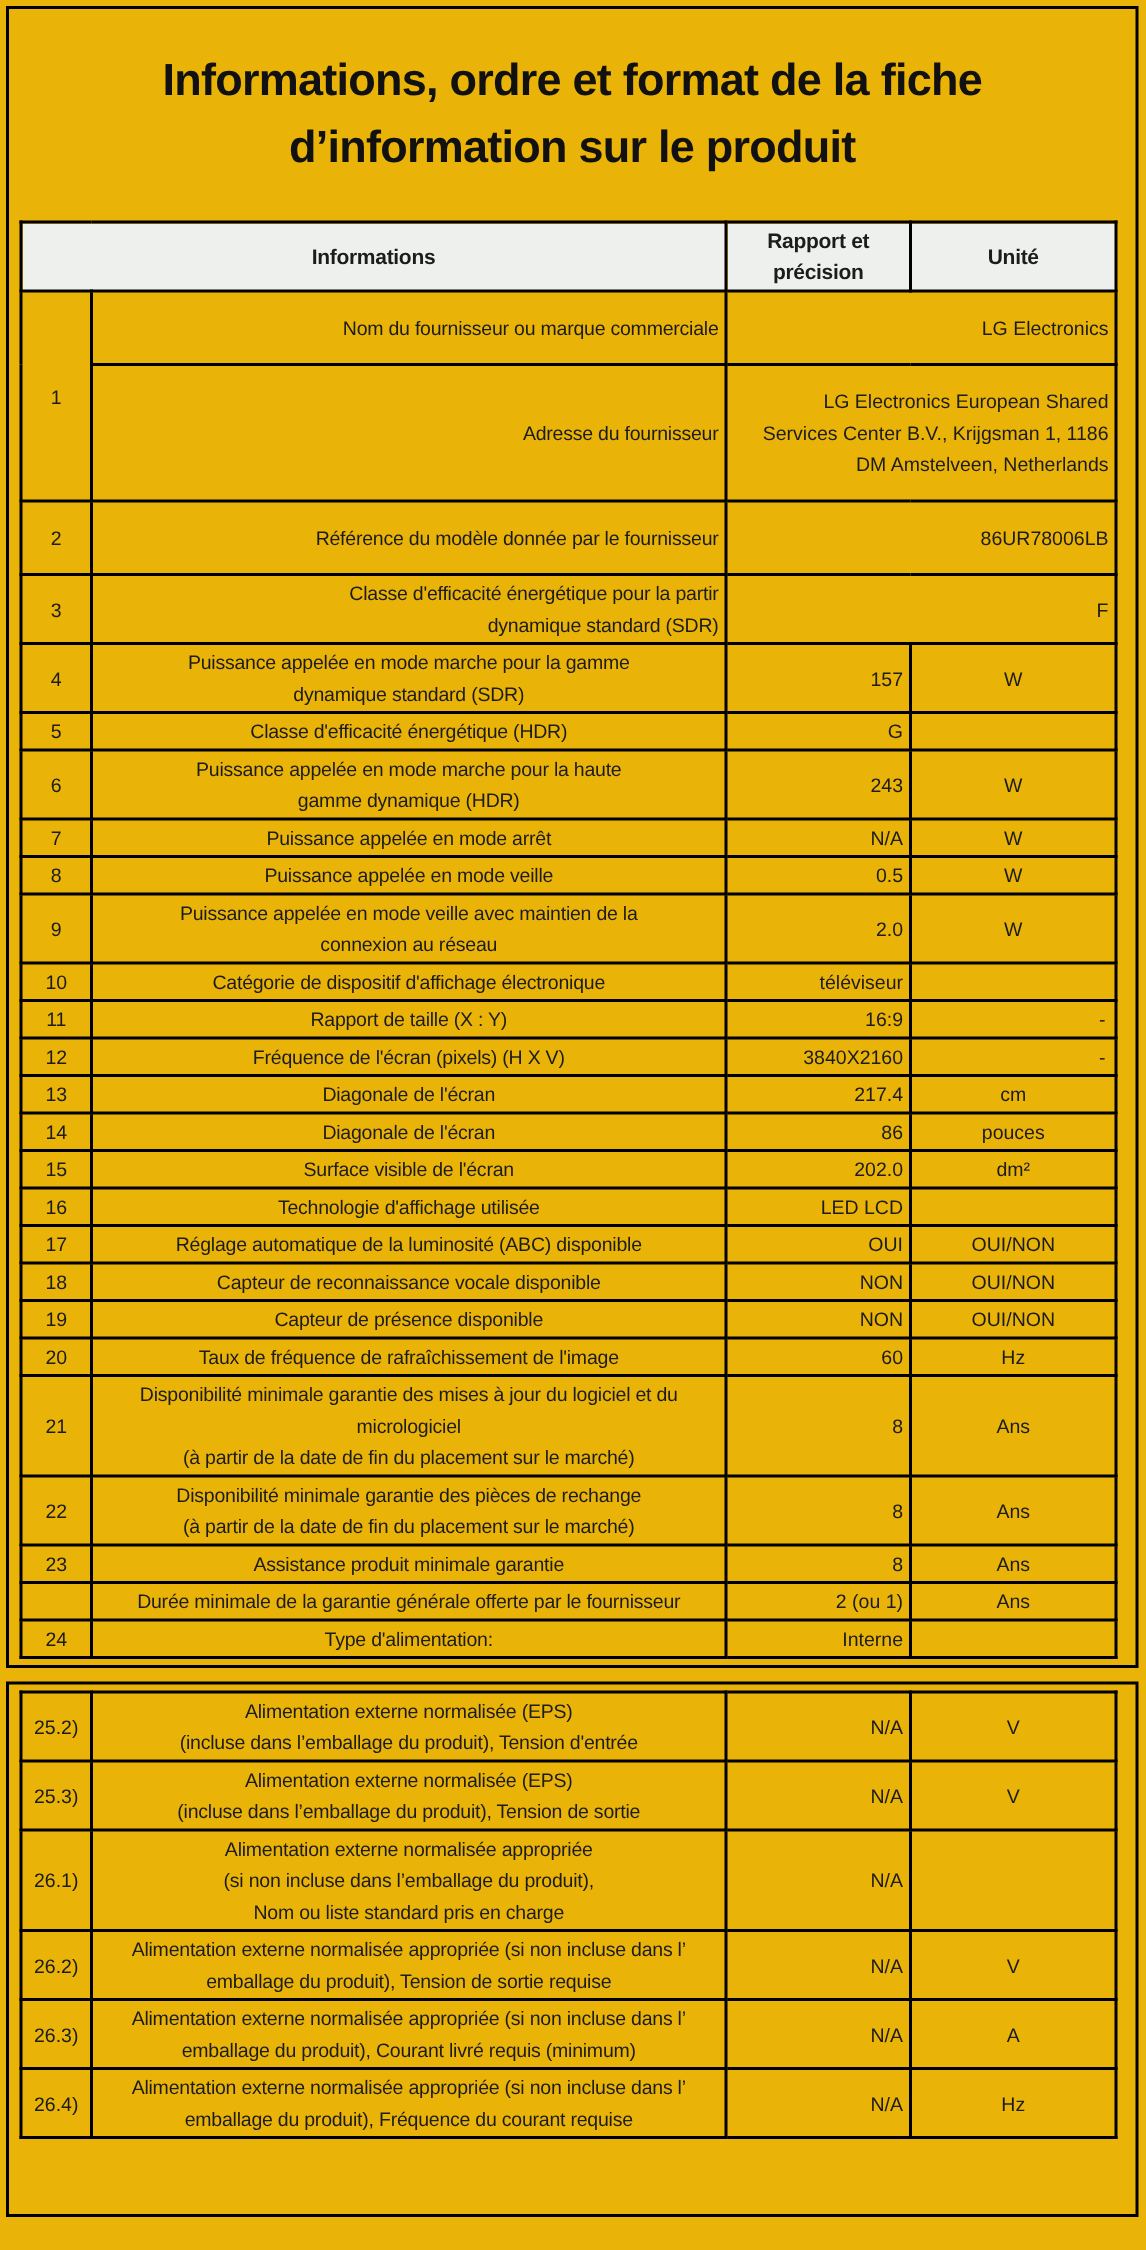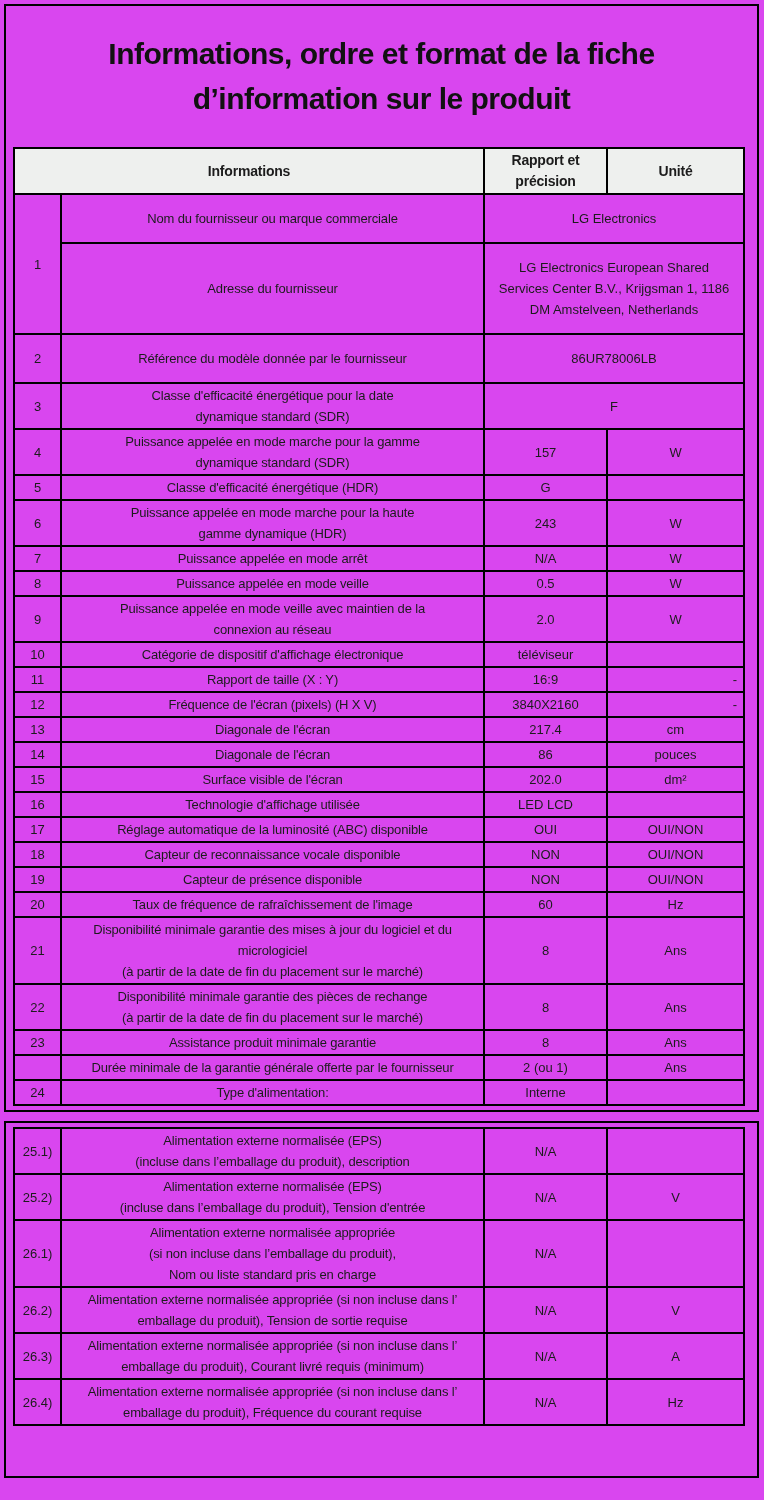--- a/index.html
+++ b/index.html
@@ -1,17 +1,17 @@
 <!DOCTYPE html>
 <html><head>
 <meta charset="utf-8">
 <style>
   html, body { margin: 0; padding: 0; background: #ffffff; }
   .page {
-    width: 764px; height: 1500px; background: #d946ef;
+    width: 764px; height: 1500px; background: #eab308;
     font-family: "Liberation Sans", sans-serif;
     color: #1c1c1c;
     position: relative; overflow: hidden; box-sizing: border-box;
   }
   .frame { border: 2px solid #000; box-sizing: border-box; }
   .frame1 { margin: 4px 5px 0 4px; padding-bottom: 4px; }
   .frame2 { margin: 9px 5px 0 4px; padding-top: 4px; height: 357px; }
 
   .title {
     font-size: 30px; font-weight: bold; text-align: center;
@@ -32,22 +32,22 @@
   }
   table.fiche th {
     background: #eef0ee; font-weight: bold; font-size: 14px;
     text-align: center; white-space: pre-line; letter-spacing: -0.2px;
   }
   td.num  { text-align: center; font-size: 14px; padding: 1px 1px; }
   td.label {
     text-align: center; white-space: pre-line;
     padding-left: 6px; letter-spacing: -0.15px;
   }
-  td.label.center { text-align: center; padding-left: 4px; }
-  td.value { text-align: center; white-space: pre-line; }
+  td.label.center { text-align: right; padding-left: 4px; }
+  td.value { text-align: right; white-space: pre-line; }
   td.unit  { text-align: center; }
   td.unit.right { text-align: right; padding-right: 6px; }
 
   
   #table1 tbody tr:nth-child(1) td,
   #table1 tbody tr:nth-child(2) td,
   #table1 tbody tr:nth-child(3) td { padding-top: 13px; padding-bottom: 13px; }
 </style>
 </head>
 <body>
@@ -85,21 +85,21 @@
 Services Center B.V., Krijgsman 1, 1186
 DM Amstelveen, Netherlands</td>
           </tr>
           <tr>
             <td class="num">2</td>
             <td class="label center">Référence du modèle donnée par le fournisseur</td>
             <td class="value" colspan="2">86UR78006LB</td>
           </tr>
           <tr>
             <td class="num">3</td>
-            <td class="label center">Classe d'efficacité énergétique pour la date
+            <td class="label center">Classe d'efficacité énergétique pour la partir
 dynamique standard (SDR)</td>
             <td class="value" colspan="2">F</td>
           </tr>
           <tr>
             <td class="num">4</td>
             <td class="label">Puissance appelée en mode marche pour la gamme
 dynamique standard (SDR)</td>
             <td class="value">157</td>
             <td class="unit">W</td>
           </tr>
@@ -241,30 +241,30 @@
   <div class="frame frame2">
     <table class="fiche" id="table2">
       <colgroup>
         <col style="width:47px">
           <col style="width:423px">
           <col style="width:123px">
           <col style="width:137px">
       </colgroup>
       <tbody>
           <tr>
-            <td class="num">25.1)</td>
-            <td class="label">Alimentation externe normalisée (EPS)
-(incluse dans l’emballage du produit), description</td>
-            <td class="value">N/A</td>
-            <td class="unit"></td>
-          </tr>
-          <tr>
             <td class="num">25.2)</td>
             <td class="label">Alimentation externe normalisée (EPS)
 (incluse dans l’emballage du produit), Tension d'entrée</td>
+            <td class="value">N/A</td>
+            <td class="unit">V</td>
+          </tr>
+          <tr>
+            <td class="num">25.3)</td>
+            <td class="label">Alimentation externe normalisée (EPS)
+(incluse dans l’emballage du produit), Tension de sortie</td>
             <td class="value">N/A</td>
             <td class="unit">V</td>
           </tr>
           <tr>
             <td class="num">26.1)</td>
             <td class="label">Alimentation externe normalisée appropriée
 (si non incluse dans l’emballage du produit),
 Nom ou liste standard pris en charge</td>
             <td class="value">N/A</td>
             <td class="unit"></td>

